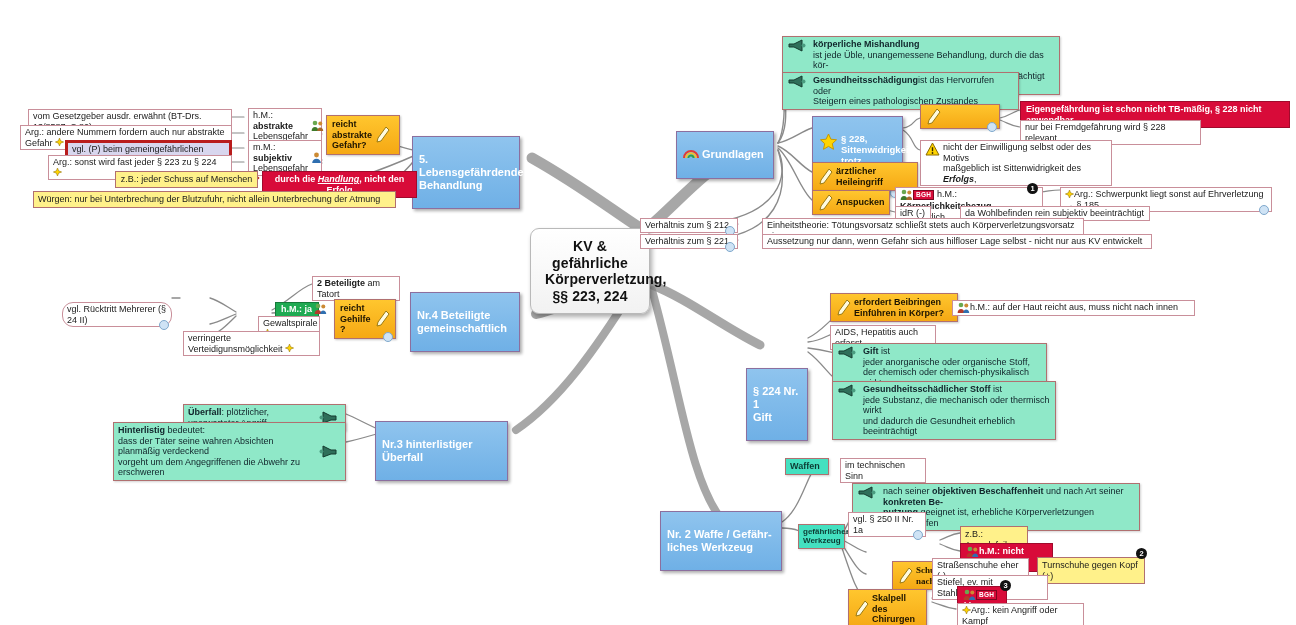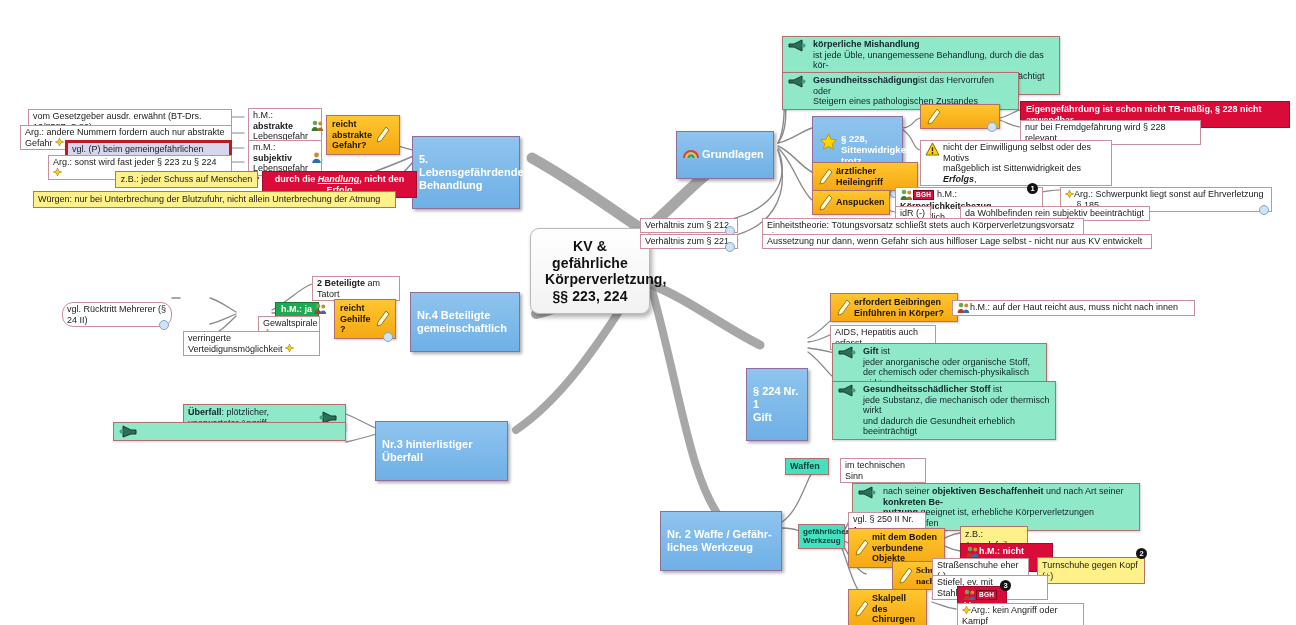--- a/index.html
+++ b/index.html
@@ -461,20 +461,25 @@
       <svg width="20" height="13" viewBox="0 0 20 13">
             <path d="M18 5h-5l-8-4v11l8-3h5z" fill="#2f6f5a" stroke="#143b2e" stroke-width="1"></path>
             <circle cx="3.5" cy="6.5" r="2" fill="#4a9c80"></circle>
           </svg>
     </span>
   </div>
 </div>
 
 <div class="node mint" style="left:113px;top:422px;width:233px;">
   <div class="row">
+    <span>
+      <span class="txt"><b>Hinterlistig</b><span> bedeutet:</span></span>
+      <span class="txt">dass der Täter seine wahren Absichten planmäßig verdeckend</span>
+      <span class="txt">vorgeht um dem Angegriffenen die Abwehr zu erschweren</span>
+    </span>
     <span class="ico mega">
       <svg width="20" height="13" viewBox="0 0 20 13">
             <path d="M18 5h-5l-8-4v11l8-3h5z" fill="#2f6f5a" stroke="#143b2e" stroke-width="1"></path>
             <circle cx="3.5" cy="6.5" r="2" fill="#4a9c80"></circle>
           </svg>
     </span>
   </div>
 </div>
 
 <div class="node blue mid" style="left:746px;top:332px;width:62px;margin-top:36px;">
@@ -567,33 +572,20 @@
       <span class="txt"><b>nutzung</b><span> geeignet ist, erhebliche Körperverletzungen hervorzurufen</span></span>
     </span>
   </div>
 </div>
 
 <div class="node plain" style="left:848px;top:512px;width:78px;">
   <span>vgl. § 250 II Nr. 1a</span>
   <span class="tinycirc"></span>
 </div>
 
-<div class="node amber" style="left:848px;top:528px;width:97px;">
-  <div class="row">
-    <span class="ico pen">
-      <svg width="15" height="17" viewBox="0 0 15 17">
-            <path d="M11 1l3 3-8 11-4 1 1-4z" fill="#fffbe0" stroke="#9a7a12" stroke-width="1"></path>
-          </svg>
-    </span>
-    <span>
-      <span class="txt"><span>mit dem </span><b>Boden</b></span>
-      <span class="txt"><b>verbundene</b><span> Objekte</span></span>
-    </span>
-  </div>
-</div>
 
 <div class="node paleyellow" style="left:960px;top:526px;width:68px;">z.B.: Ampelpfeiler</div>
 <div class="node crimson" style="left:960px;top:543px;width:93px;">
   <span class="ico ppl">
     <svg width="13" height="11" viewBox="0 0 13 11">
           <circle cx="4" cy="3" r="2.3" fill="#6aa84f"></circle>
           <circle cx="9.3" cy="3.4" r="2" fill="#cc8a33"></circle>
           <path d="M.6 11c0-2.4 1.6-4 3.4-4s3.4 1.6 3.4 4z" fill="#b43a2a"></path>
           <path d="M6.2 11c0-2 1.4-3.4 3-3.4s3 1.4 3 3.4z" fill="#2f6fb0"></path>
         </svg>

